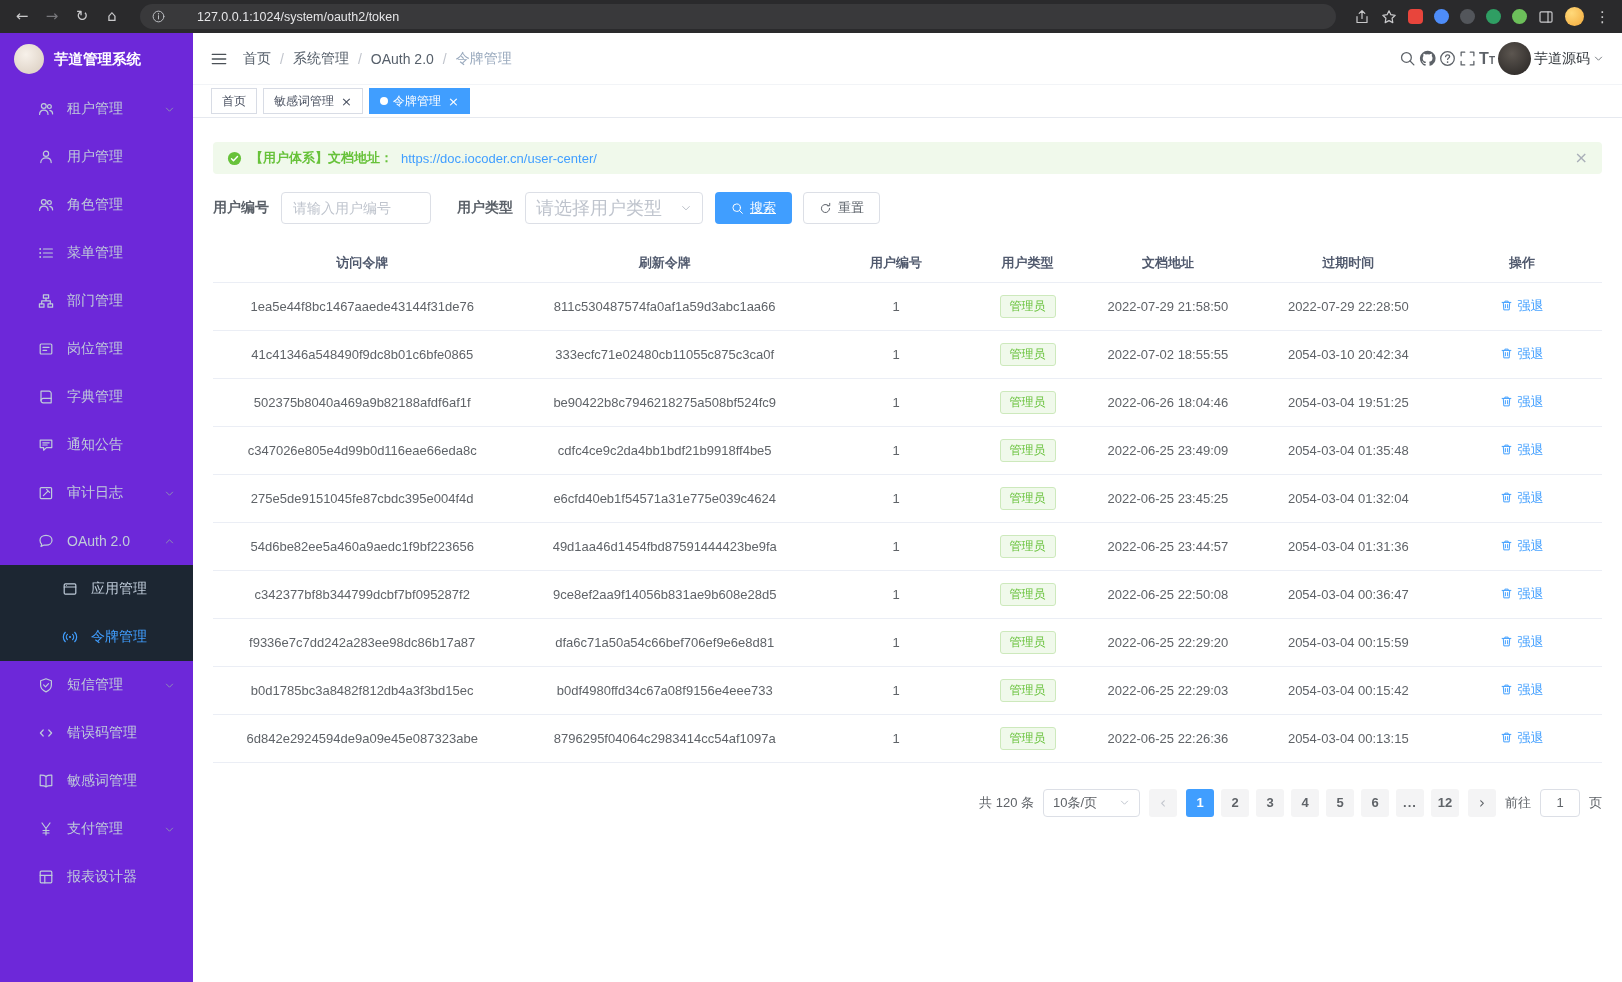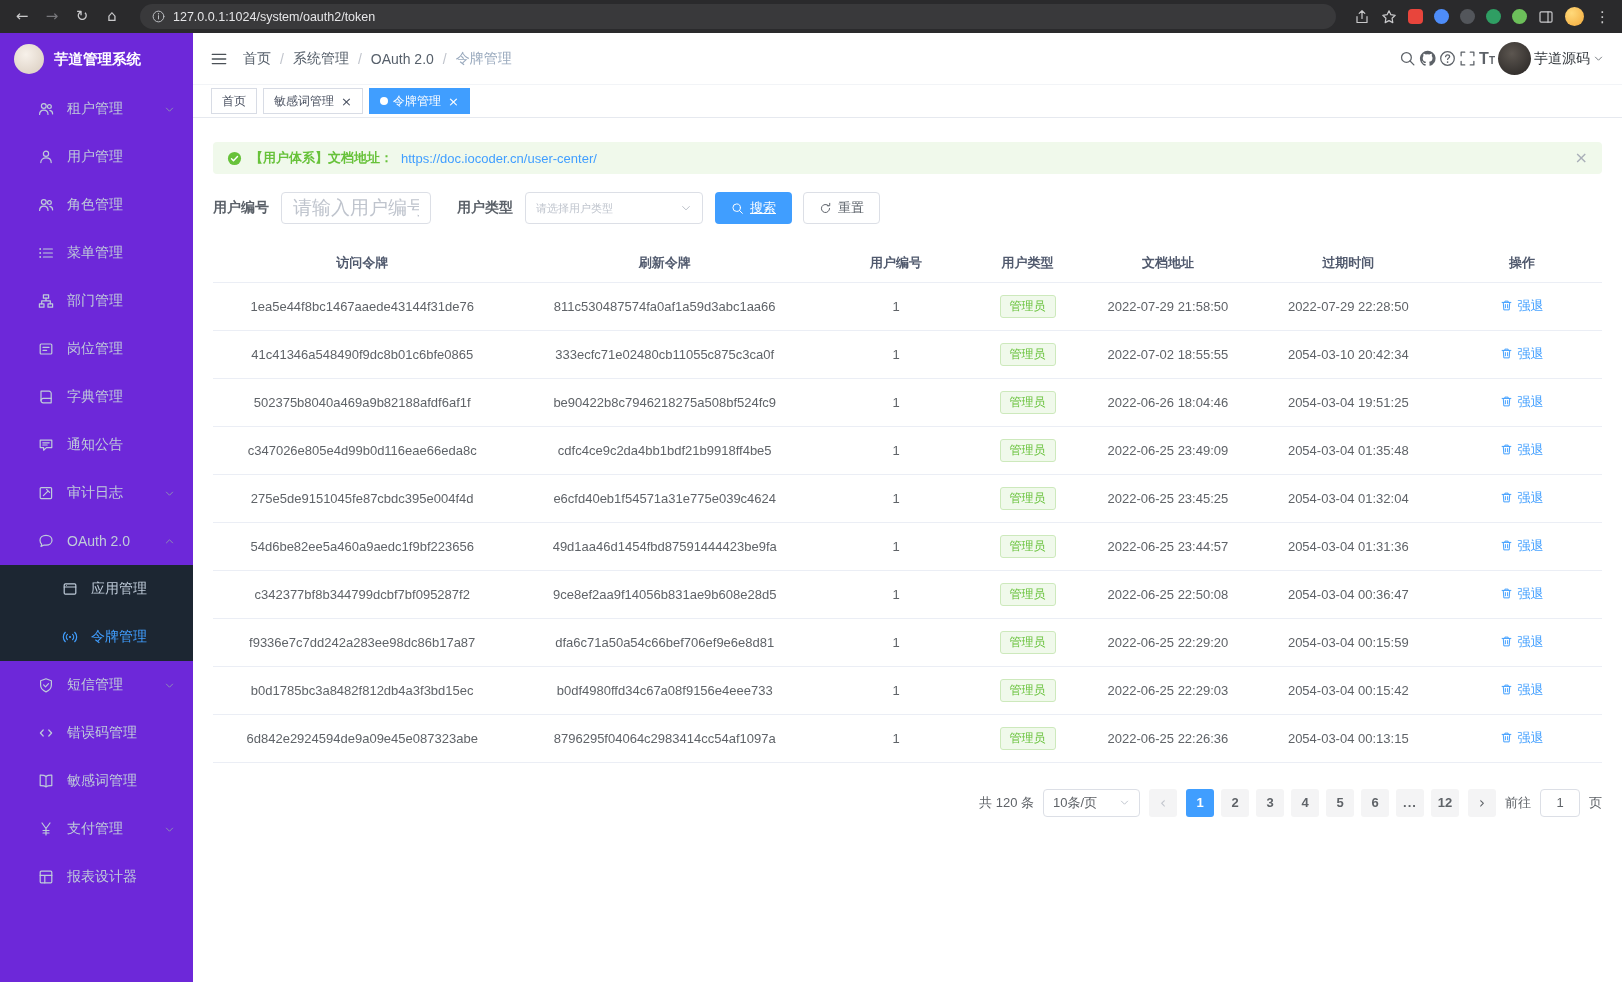--- a/index.html
+++ b/index.html
@@ -9,21 +9,21 @@
 .screen{position:relative;width:1622px;height:982px;display:flex;flex-direction:column;background:#fff;}
 
 
 .chrome{flex:0 0 33px;background:#2a2a2c;display:flex;align-items:center;gap:10px;padding:0 12px;}
 .glyph{font-family:"DejaVu Sans",sans-serif;}
 .nav-btn{color:#c9c9cb;font-size:15px;line-height:1;display:inline-flex;align-items:center;justify-content:center;width:20px;height:20px;cursor:pointer;}
 .nav-btn.dim{color:#77777b;}
 .chrome .ic{color:#c9c9cb;}
 .url-bar{flex:1;height:25px;margin:0 8px;background:#39393b;border-radius:13px;display:flex;align-items:center;gap:8px;padding:0 12px;min-width:0;cursor:text;}
 .url-bar .ic{width:13px;height:13px;color:#bfc1c5;}
-.url-text{color:#e6e6e8;font-size:12.5px;white-space:nowrap;overflow:hidden;}
+.url-text{color:#e6e6e8;font-size:12.5px;white-space:nowrap;overflow:hidden;margin-left:24px;}
 .chrome-right{display:flex;align-items:center;gap:11px;}
 .chrome-right .ic{width:16px;height:16px;cursor:pointer;}
 .ext{width:15px;height:15px;border-radius:50%;display:inline-block;cursor:pointer;}
 .ext.red{background:#e8453c;border-radius:4px;}
 .ext.blue{background:#4e8df9;}
 .ext.dark{background:#53565b;}
 .ext.green{background:#2f9e63;}
 .ext.green2{background:#6cbf5a;}
 .profile-dot{width:19px;height:19px;border-radius:50%;background:radial-gradient(circle at 35% 32%,#ffd97a,#f2a93b);cursor:pointer;}
 .more-dots{color:#c9c9cb;font-size:15px;cursor:pointer;}
@@ -68,24 +68,24 @@
 
 .content{flex:1;padding:24px 20px 0;background:#fff;min-height:0;}
 .alert{height:32px;display:flex;align-items:center;gap:8px;background:#f0f9eb;border-radius:4px;padding:0 14px;margin-bottom:18px;font-size:13px;}
 .alert .ic{width:15px;height:15px;}
 .alert-text{color:var(--success);font-weight:600;}
 .alert-link{color:var(--accent);text-decoration:none;cursor:pointer;}
 .alert-close{margin-left:auto;color:#a9afb8;font-size:16px;cursor:pointer;line-height:1;}
 
 .filters{display:flex;align-items:center;margin-bottom:20px;}
 .f-label{font-size:14px;font-weight:700;color:#5a6068;margin-right:12px;white-space:nowrap;}
-.f-input{width:150px;height:32px;border:1px solid #dcdfe6;border-radius:4px;padding:0 11px;font-size:19px;color:#606266;outline:none;background:#fff;}
+.f-input{width:150px;height:32px;border:1px solid #dcdfe6;border-radius:4px;padding:0 11px;font-size:14px;color:#606266;outline:none;background:#fff;}
 .f-input::placeholder{color:#bfc4cd;}
 .f-gap{width:26px;}
-.f-select{width:178px;height:32px;border:1px solid #dcdfe6;border-radius:4px;padding:0 10px;display:flex;align-items:center;justify-content:space-between;font-size:11px;color:#bfc4cd;background:#fff;cursor:pointer;}
+.f-select{width:178px;height:32px;border:1px solid #dcdfe6;border-radius:4px;padding:0 10px;display:flex;align-items:center;justify-content:space-between;font-size:18px;color:#bfc4cd;background:#fff;cursor:pointer;}
 .f-select .ic{width:12px;height:12px;color:#b4bac3;}
 .btn{height:32px;display:inline-flex;align-items:center;gap:6px;padding:0 15px;border-radius:4px;font-size:13px;cursor:pointer;border:1px solid transparent;font-family:inherit;}
 .btn .ic{width:13px;height:13px;}
 .btn-search{background:var(--accent);color:#fff;margin-left:12px;text-decoration:underline;}
 .btn-reset{background:#fff;color:#5a6068;border-color:#dcdfe6;margin-left:11px;}
 
 
 table{width:100%;border-collapse:collapse;table-layout:fixed;}
 th{height:38px;font-size:13px;font-weight:700;color:#515a6e;text-align:center;border-bottom:1px solid #ebeef5;}
 td{height:48px;font-size:13px;color:#5f6368;text-align:center;border-bottom:1px solid #ebeef5;white-space:nowrap;overflow:hidden;}

